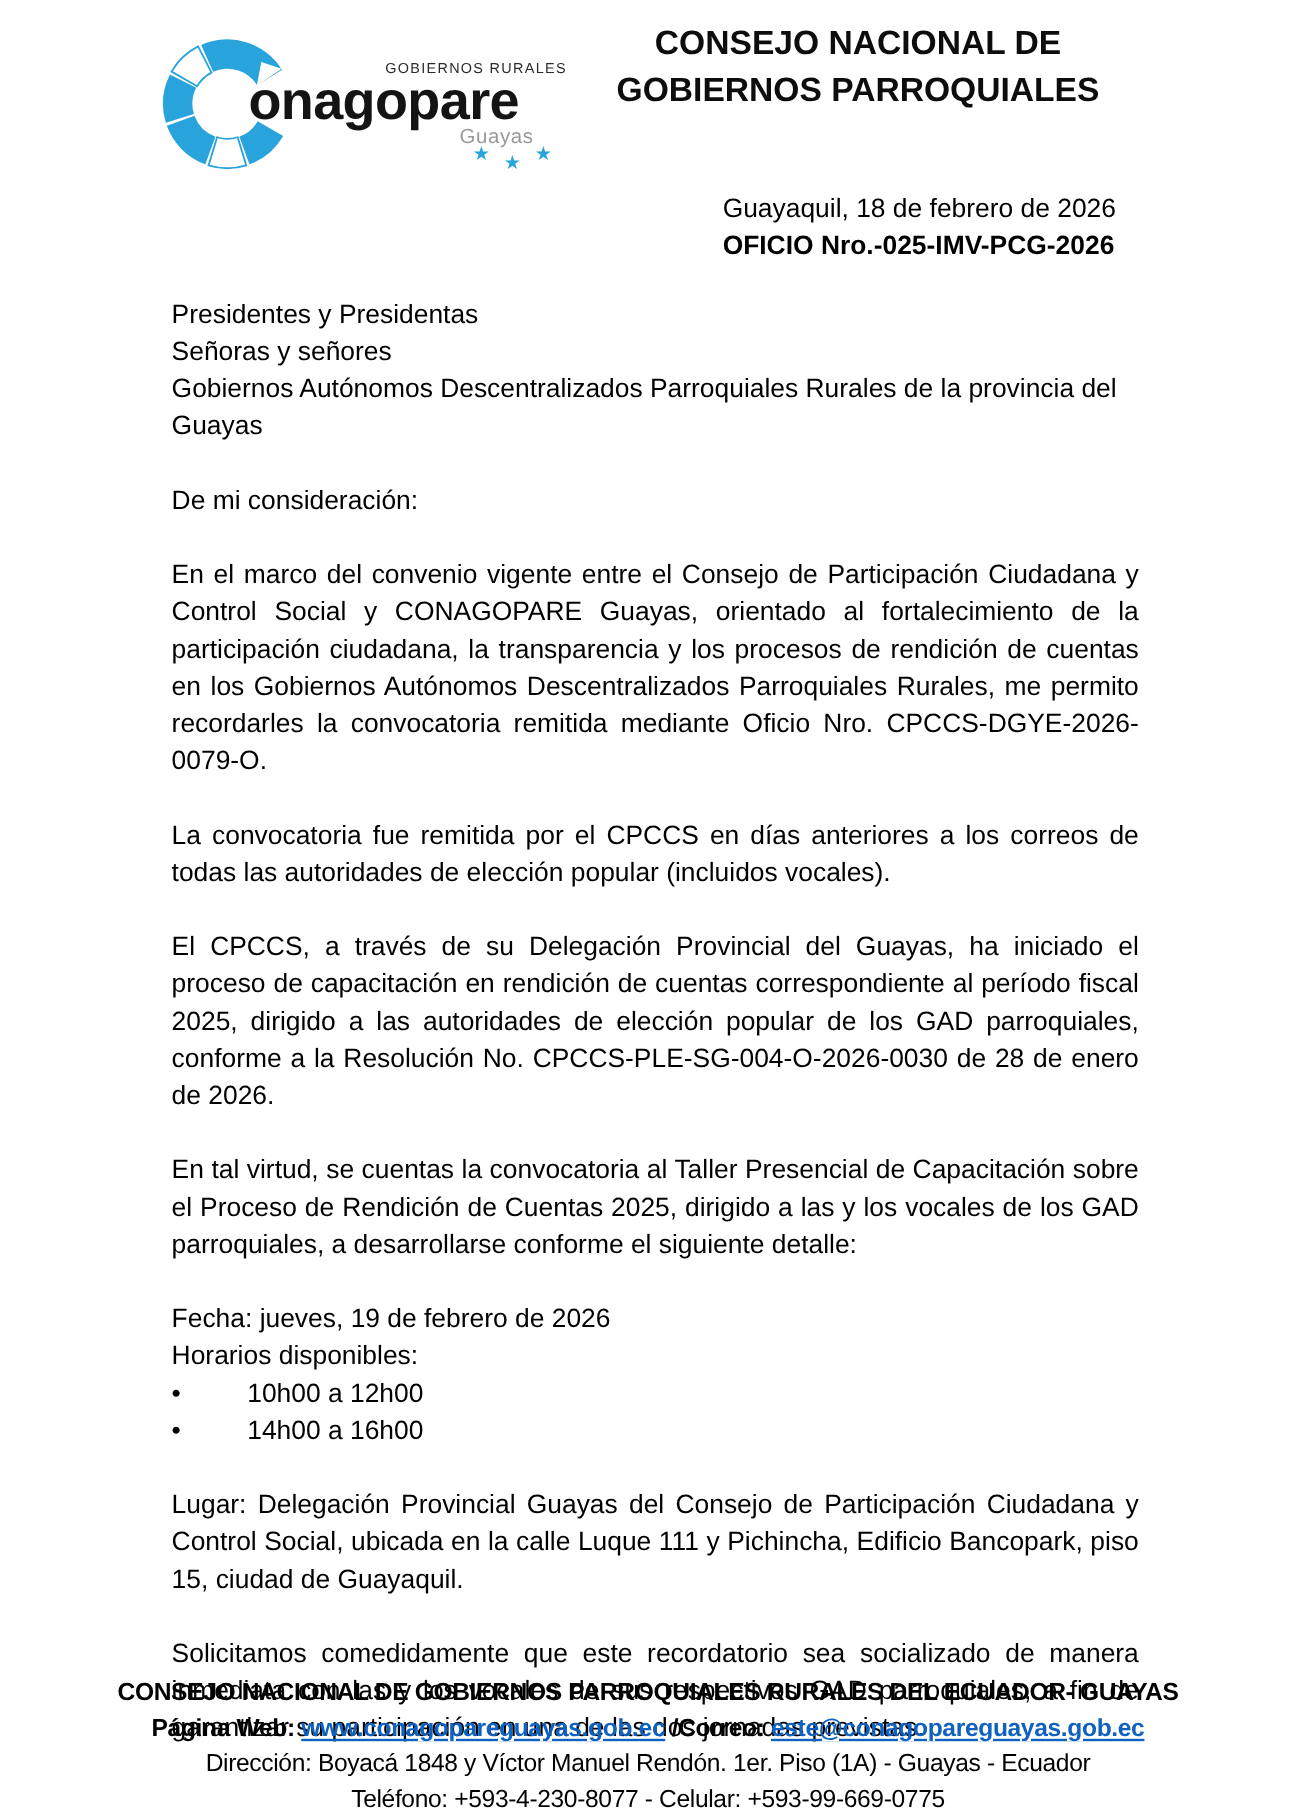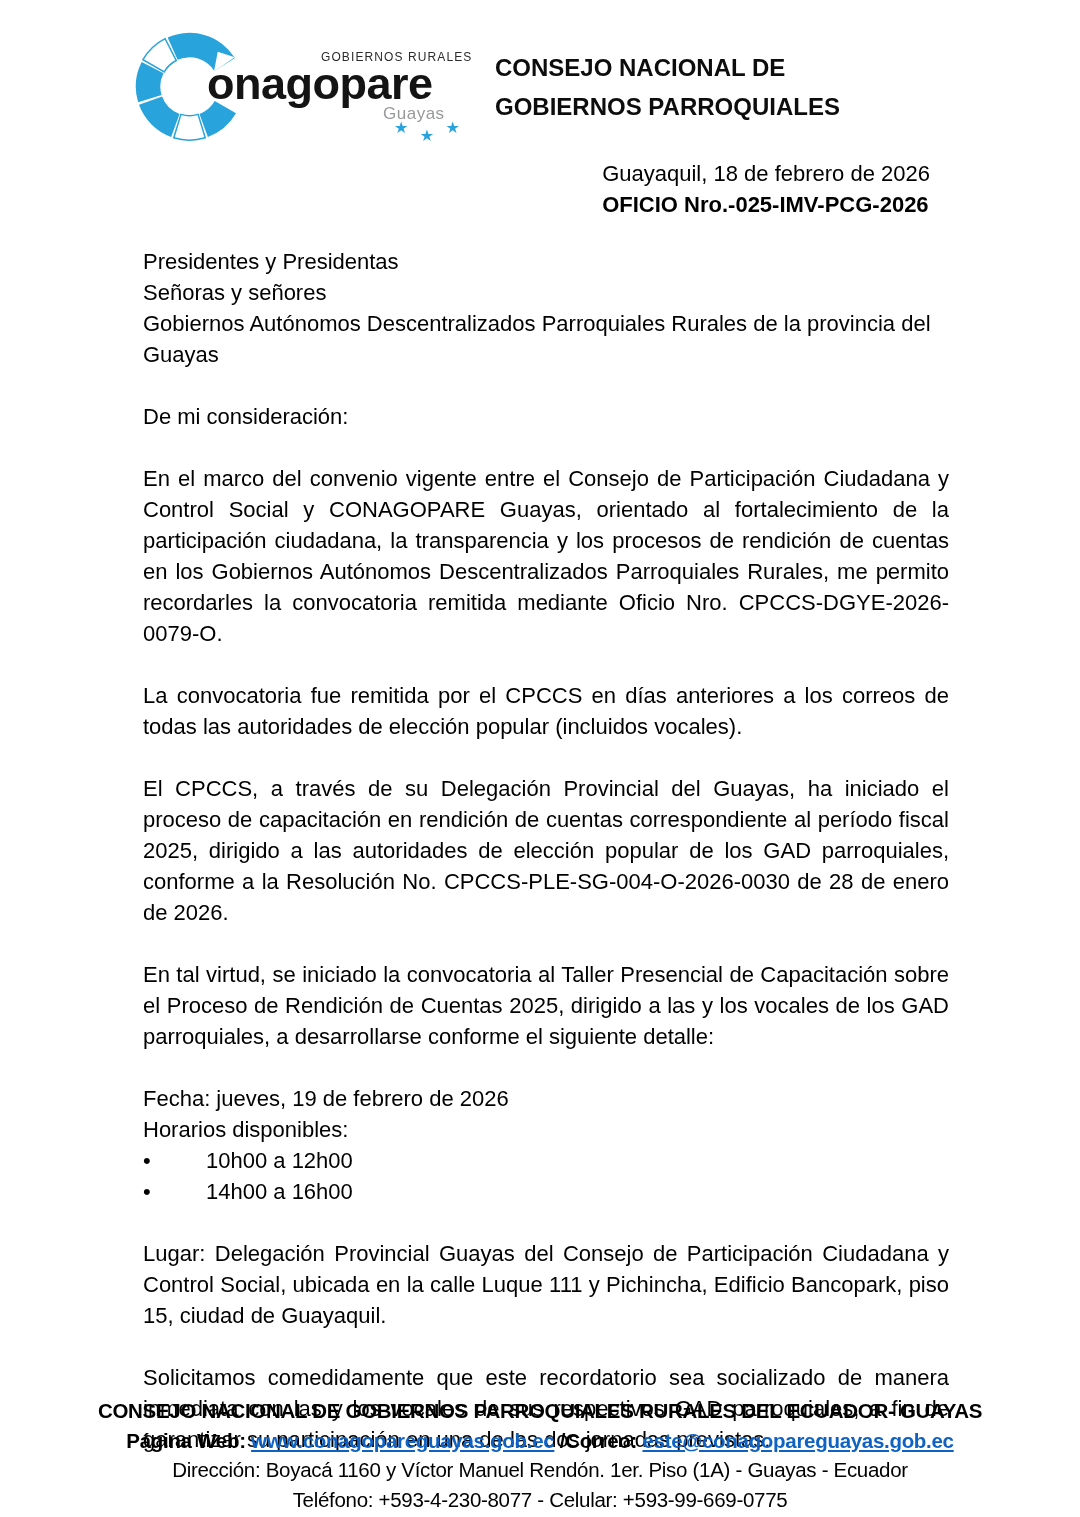--- a/index.html
+++ b/index.html
@@ -31,22 +31,22 @@
   }
   .logo-region {
     position:absolute; left:250px; top:78px;
     font-size:17px; color:#98999b; letter-spacing:0.5px;
   }
   .logo-stars { position:absolute; left:261px; top:92px; color:var(--logo-blue); font-size:16px; }
   .logo-stars span { display:inline-block; margin-right:7px; }
   .logo-stars span:nth-child(2) { transform:translateY(8px); }
 
   .org-title {
-    position:absolute; left:495px; top:48px; width:440px;
-    text-align:left; font-weight:bold; font-size:24px; line-height:39px;
+    position:absolute; left:495px; top:16px; width:440px;
+    text-align:center; font-weight:bold; font-size:28px; line-height:39px;
     color:#0d0d0d;
   }
   .date-block {
     position:absolute; right:150px; top:158px;
     text-align:left; font-size:22px; line-height:31px;
   }
   .date-block .oficio { font-weight:bold; }
 
   
   .letter-body {
@@ -124,21 +124,21 @@
     </div>
 
     <div class="salutation">De mi consideración:</div>
 
     <p class="para"><span>En el marco del convenio vigente entre el Consejo de Participación Ciudadana y Control Social y CONAGOPARE Guayas, orientado al fortalecimiento de la participación ciudadana, la transparencia y los procesos de rendición de cuentas en los Gobiernos Autónomos Descentralizados Parroquiales Rurales, me permito </span><span class="b">recordarles</span><span> la convocatoria remitida mediante Oficio Nro. CPCCS-DGYE-2026-0079-O.</span></p>
 
     <p class="para"><span>La convocatoria fue remitida por el CPCCS en días anteriores a los correos de todas las autoridades de elección popular (</span><span class="b">incluidos vocales</span><span>).</span></p>
 
     <p class="para"><span>El CPCCS, a través de su Delegación Provincial del Guayas, ha iniciado el proceso de capacitación en rendición de cuentas correspondiente al período fiscal 2025, dirigido a las autoridades de elección popular de los GAD parroquiales, conforme a la Resolución No. CPCCS-PLE-SG-004-O-2026-0030 de 28 de enero de 2026.</span></p>
 
-    <p class="para"><span>En tal virtud, </span><span class="b">se iniciado</span><span> la convocatoria al Taller Presencial de Capacitación sobre el Proceso de Rendición de Cuentas 2025, dirigido a las y los </span><span class="b">vocales de los GAD parroquiales</span><span>, a desarrollarse conforme el siguiente detalle:</span></p>
+    <p class="para"><span>En tal virtud, </span><span class="b">se cuentas</span><span> la convocatoria al Taller Presencial de Capacitación sobre el Proceso de Rendición de Cuentas 2025, dirigido a las y los </span><span class="b">vocales de los GAD parroquiales</span><span>, a desarrollarse conforme el siguiente detalle:</span></p>
 
     <div class="schedule">
       <div>Fecha: jueves, 19 de febrero de 2026</div>
       <div>Horarios disponibles:</div>
       <div class="bullet-row">
         <span class="bullet">•</span><span>10h00 a 12h00</span>
       </div>
       <div class="bullet-row">
         <span class="bullet">•</span><span>14h00 a 16h00</span>
       </div>
@@ -146,17 +146,17 @@
 
     <p class="para"><span>Lugar: Delegación Provincial Guayas del Consejo de Participación Ciudadana y Control Social, ubicada en la calle Luque 111 y Pichincha, Edificio Bancopark, piso 15, ciudad de Guayaquil.</span></p>
 
     <p class="para"><span>Solicitamos comedidamente que este </span><span class="b">recordatorio</span><span> sea socializado de manera inmediata con las y los vocales de sus respectivos GAD parroquiales, a fin de garantizar su participación en una de las dos jornadas previstas.</span></p>
 
   </div>
 
   <div class="page-footer">
     <div class="f-bold">CONSEJO NACIONAL DE GOBIERNOS PARROQUIALES RURALES DEL ECUADOR- GUAYAS</div>
     <div class="f-bold"><span>Página Web</span><span>: </span><a class="flink">www.conagopareguayas.gob.ec</a><span> /Correo: </span><a class="flink">este@conagopareguayas.gob.ec</a></div>
-    <div>Dirección: Boyacá 1160 y Víctor Manuel Rendón. 1er. Piso (1A) - Guayas - Ecuador</div>
+    <div>Dirección: Boyacá 1848 y Víctor Manuel Rendón. 1er. Piso (1A) - Guayas - Ecuador</div>
     <div>Teléfono: +593-4-230-8077 - Celular: +593-99-669-0775</div>
   </div>
 
 </div>
 
 </body></html>

